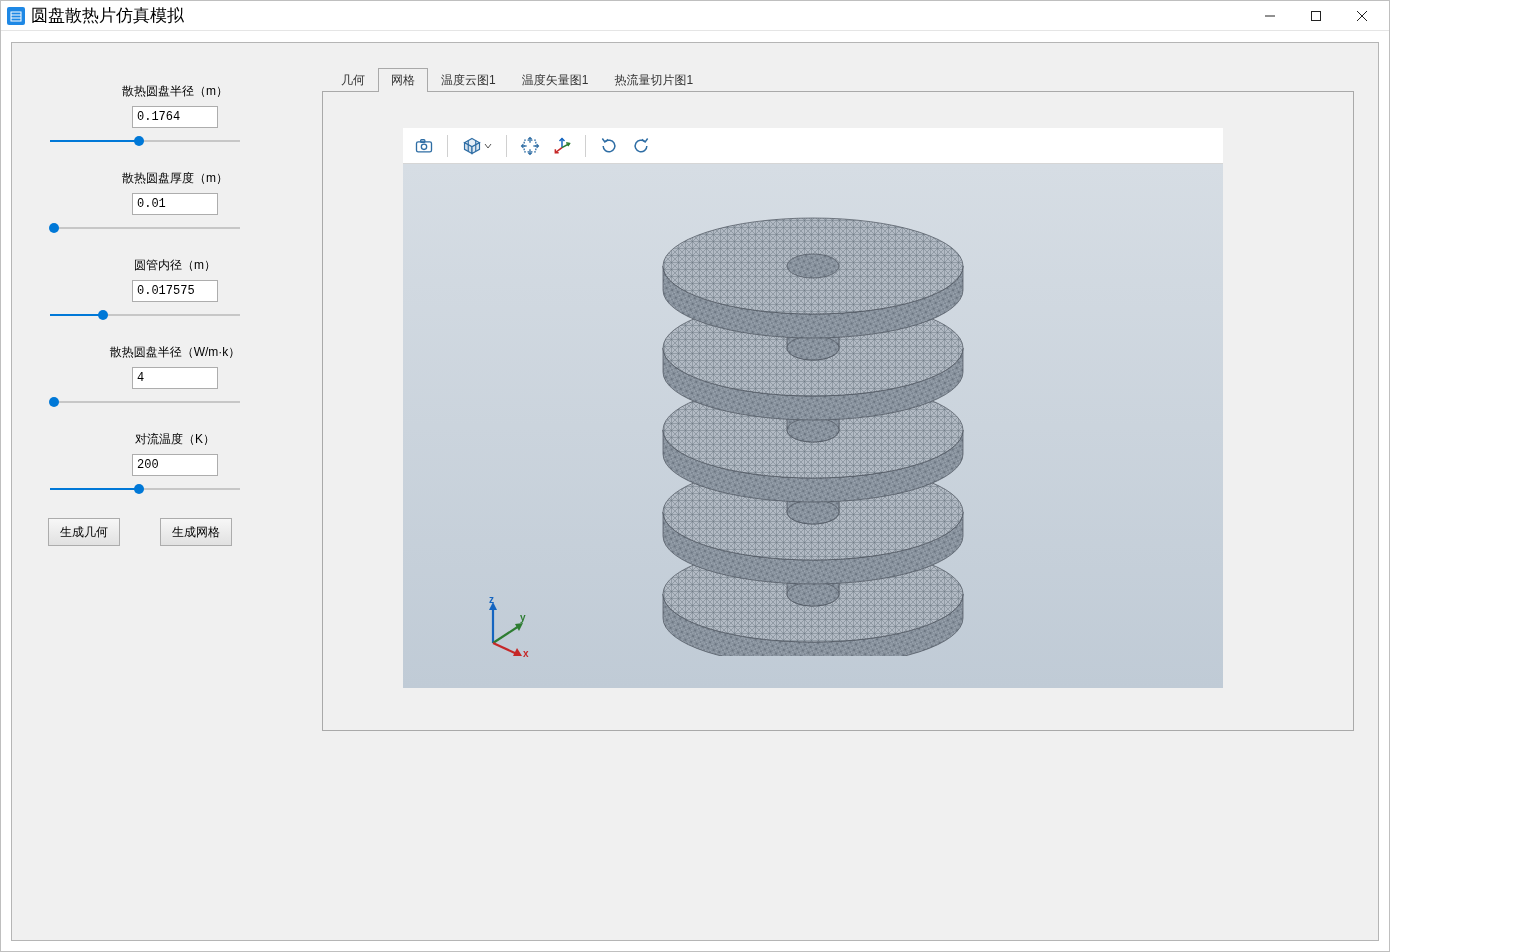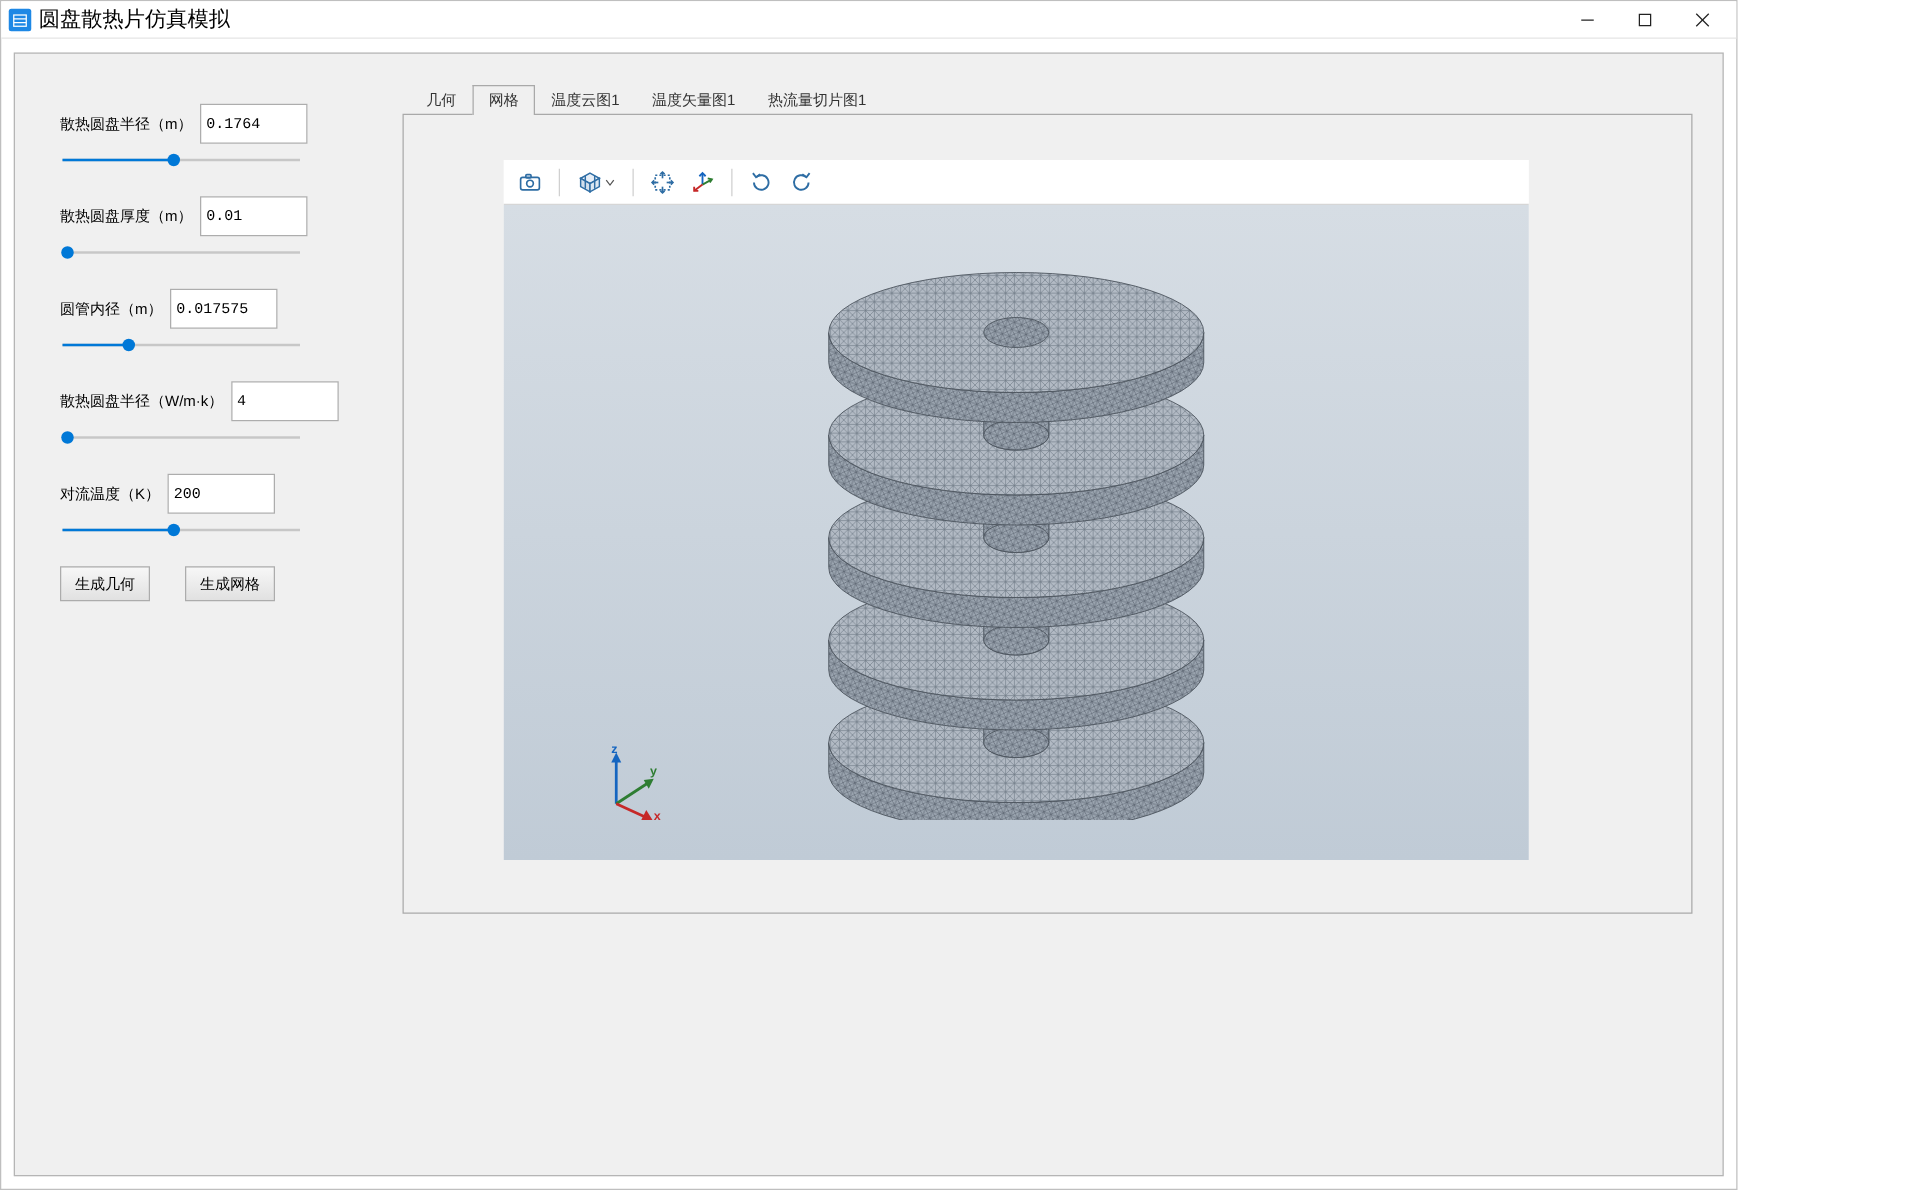--- a/index.html
+++ b/index.html
@@ -53,25 +53,25 @@
     display: flex; width: 100%; height: 100%;
   }
 
   
   .param-panel {
     width: 310px;
     padding: 40px 20px 20px 36px;
   }
   .param-group { margin-bottom: 22px; }
   .param-row {
-    display: flex; align-items: center; gap: 6px;
+    display: flex; align-items: center; gap: 6px; flex-direction: column;
   }
   .param-label { flex: 0 0 auto; font-size: 12px; white-space: nowrap; }
   .param-input {
-    width: 86px; height: 32px;
+    width: 86px; height: 22px;
     font-family: "Courier New", monospace; font-size: 12px;
     padding: 2px 4px;
     border: 1px solid #adadad;
     background: #fff;
   }
   .slider-wrap {
     margin-top: 6px; margin-left: 2px; width: 190px;
     position: relative; height: 14px;
   }
   .slider-track-bg {
@@ -80,21 +80,21 @@
   }
   .slider-track-fill {
     position: absolute; left: 0; top: 6px; height: 2px;
     background: #0078d7;
   }
   .slider-thumb {
     position: absolute; top: 2px; width: 10px; height: 10px;
     background: #0078d7; border-radius: 50%; transform: translateX(-5px);
   }
 
-  .btn-row { display: flex; gap: 28px; margin-top: 20px; }
+  .btn-row { display: flex; gap: 40px; margin-top: 20px; }
   .btn {
     width: 72px; height: 28px;
     background: linear-gradient(#f7f7f7,#e1e1e1);
     border: 1px solid #acacac;
     font-size: 12px; text-align: center; line-height: 26px;
   }
 
   
   .viewer-area {
     flex: 1 1 auto;

